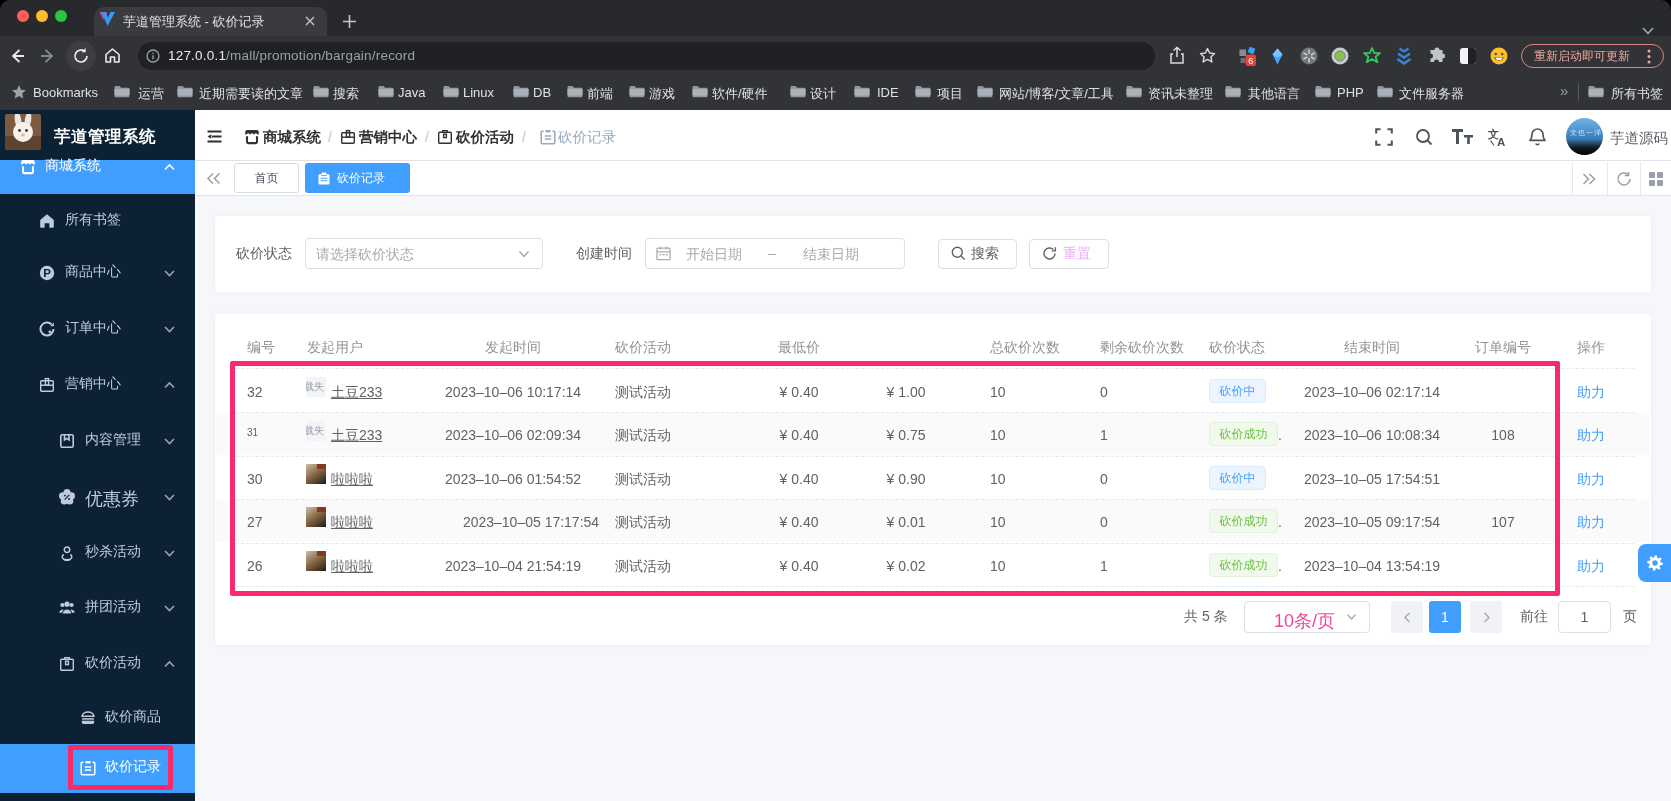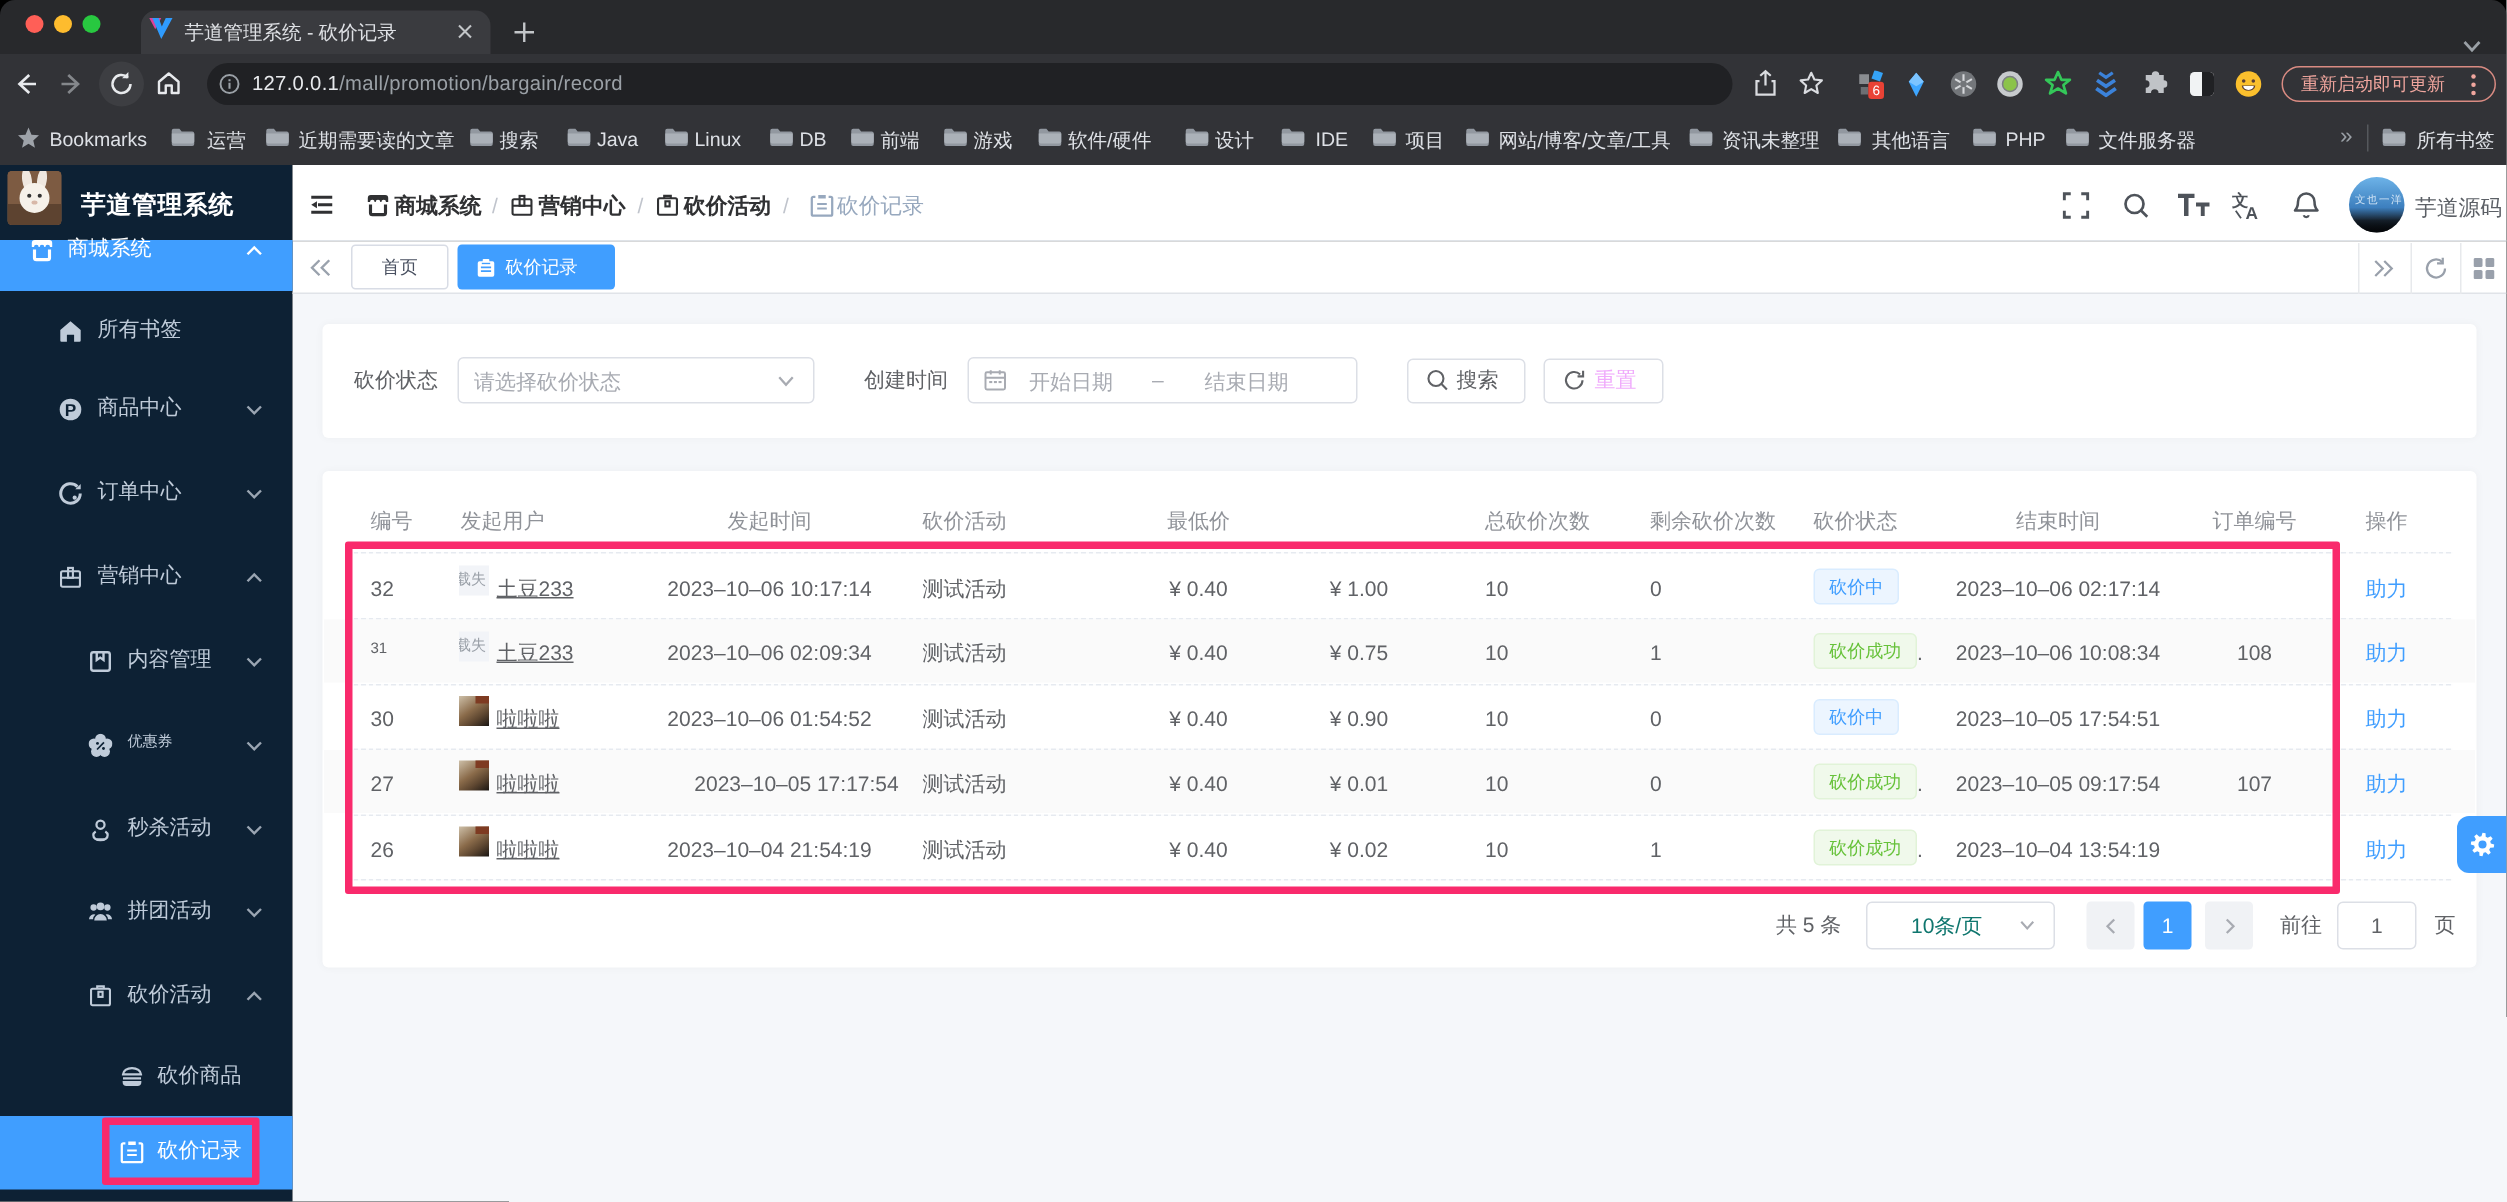--- a/index.html
+++ b/index.html
@@ -277,21 +277,21 @@
       <circle cx="8.00" cy="3.70" r="3.6" fill="#bfcbd9"></circle>
       <circle cx="12.37" cy="6.88" r="3.6" fill="#bfcbd9"></circle>
       <circle cx="10.70" cy="12.02" r="3.6" fill="#bfcbd9"></circle>
       <circle cx="5.30" cy="12.02" r="3.6" fill="#bfcbd9"></circle>
       <circle cx="3.63" cy="6.88" r="3.6" fill="#bfcbd9"></circle>
       <circle cx="8" cy="8.3" r="4.6" fill="#bfcbd9"></circle>
       <circle cx="6" cy="6.6" r="0.95" fill="#0d2134"></circle>
       <circle cx="10" cy="10" r="0.95" fill="#0d2134"></circle>
       <path d="M10.3 5.9 L5.7 10.7" stroke="#0d2134" stroke-width="1.1"></path>
     </svg>
-<div class="abs" style="left:85px;top:487px;font-size:10px;color:#bfcbd9;white-space:nowrap;">优惠券</div>
+<div class="abs" style="left:85px;top:487px;font-size:18px;color:#bfcbd9;white-space:nowrap;">优惠券</div>
 <svg class="abs" style="left:164px;top:493px;" width="11" height="9" viewBox="0 0 11 9">
       <path d="M1 2 L5.5 6.5 L10 2" stroke="#9aa5b2" stroke-width="1.6" fill="none"></path>
     </svg>
 <svg class="abs" style="left:59px;top:545px;" width="16" height="16" viewBox="0 0 16 16">
       <g stroke="#bfcbd9" stroke-width="1.5" fill="none">
         <circle cx="8" cy="4.8" r="2.7"></circle>
         <path d="M4.8 9.3 a4.8 3.4 0 1 0 6.4 0"></path>
         <path d="M5.2 14.6 h5.6"></path>
       </g>
     </svg>
@@ -554,21 +554,21 @@
 <div class="abs" style="left:746px;width:320px;text-align:center;top:557.7px;font-size:14px;color:#606266;font-weight:400;white-space:nowrap;">¥ 0.02</div>
 <div class="abs" style="left:990px;top:557.7px;font-size:14px;color:#606266;font-weight:400;white-space:nowrap;">10</div>
 <div class="abs" style="left:1100px;top:557.7px;font-size:14px;color:#606266;font-weight:400;white-space:nowrap;">1</div>
 <div class="abs" style="left:1209px;top:552.5px;height:24px;line-height:22px;padding:0 9.5px;background:#f0f9eb;border:1px solid #e1f3d8;border-radius:4px;color:#67c23a;font-size:12px;">砍价成功</div>
 <div class="abs" style="left:1278px;top:557.7px;font-size:14px;color:#606266;">.</div>
 <div class="abs" style="left:1212px;width:320px;text-align:center;top:557.7px;font-size:14px;color:#606266;font-weight:400;white-space:nowrap;">2023–10–04 13:54:19</div>
 <div class="abs" style="left:1431px;width:320px;text-align:center;top:557.7px;font-size:14px;color:#409eff;font-weight:400;white-space:nowrap;">助力</div>
 <div class="abs" style="left:231px;top:586.0px;width:1404px;height:1px;background:repeating-linear-gradient(90deg,#e6eaf0 0 3px,#fbfcfd 3px 5px);"></div>
 <div class="abs" style="left:1184px;top:608px;font-size:14px;color:#606266;">共 5 条</div>
 <div class="abs" style="left:1244px;top:601px;width:126px;height:32px;border:1px solid #dcdfe6;border-radius:4px;background:#fff;"></div>
-<div class="abs" style="left:1274px;top:609px;font-size:14px;color:#0f766e;text-align:center;">10条/页</div>
+<div class="abs" style="left:1274px;top:609px;font-size:18px;color:#ec4899;text-align:center;">10条/页</div>
 <svg class="abs" style="left:1346px;top:613px;" width="11" height="8" viewBox="0 0 11 8">
       <path d="M1.5 1.5 L5.5 6 L9.5 1.5" stroke="#a8abb2" stroke-width="1.4" fill="none"></path>
     </svg>
 <div class="abs" style="left:1391px;top:601px;width:32px;height:32px;background:#f0f2f5;border-radius:3px;"></div>
 <svg class="abs" style="left:1403px;top:612px;" width="8" height="11" viewBox="0 0 8 11">
       <path d="M6.5 1 L2 5.5 L6.5 10" stroke="#a8abb2" stroke-width="1.5" fill="none"></path>
     </svg>
 <div class="abs" style="left:1429px;top:601px;width:32px;height:32px;background:#409eff;border-radius:3px;color:#fff;font-size:14px;text-align:center;line-height:32px;">1</div>
 <div class="abs" style="left:1470px;top:601px;width:32px;height:32px;background:#f0f2f5;border-radius:3px;"></div>
 <svg class="abs" style="left:1483px;top:612px;" width="8" height="11" viewBox="0 0 8 11">

